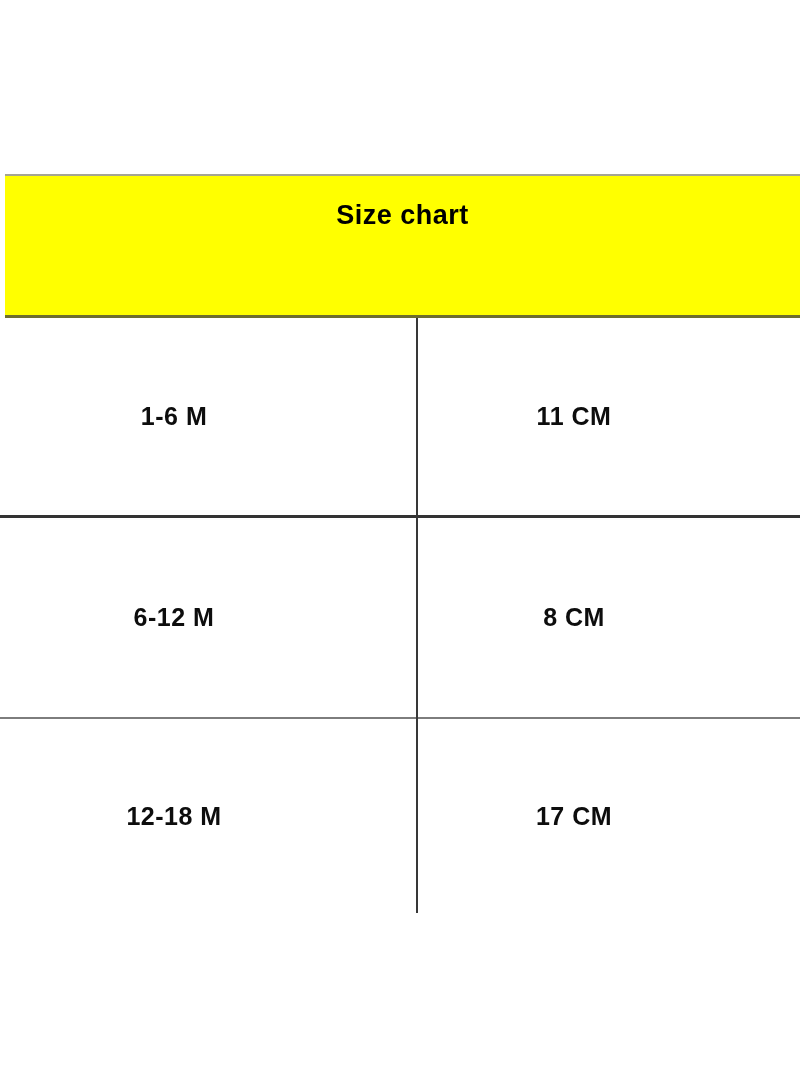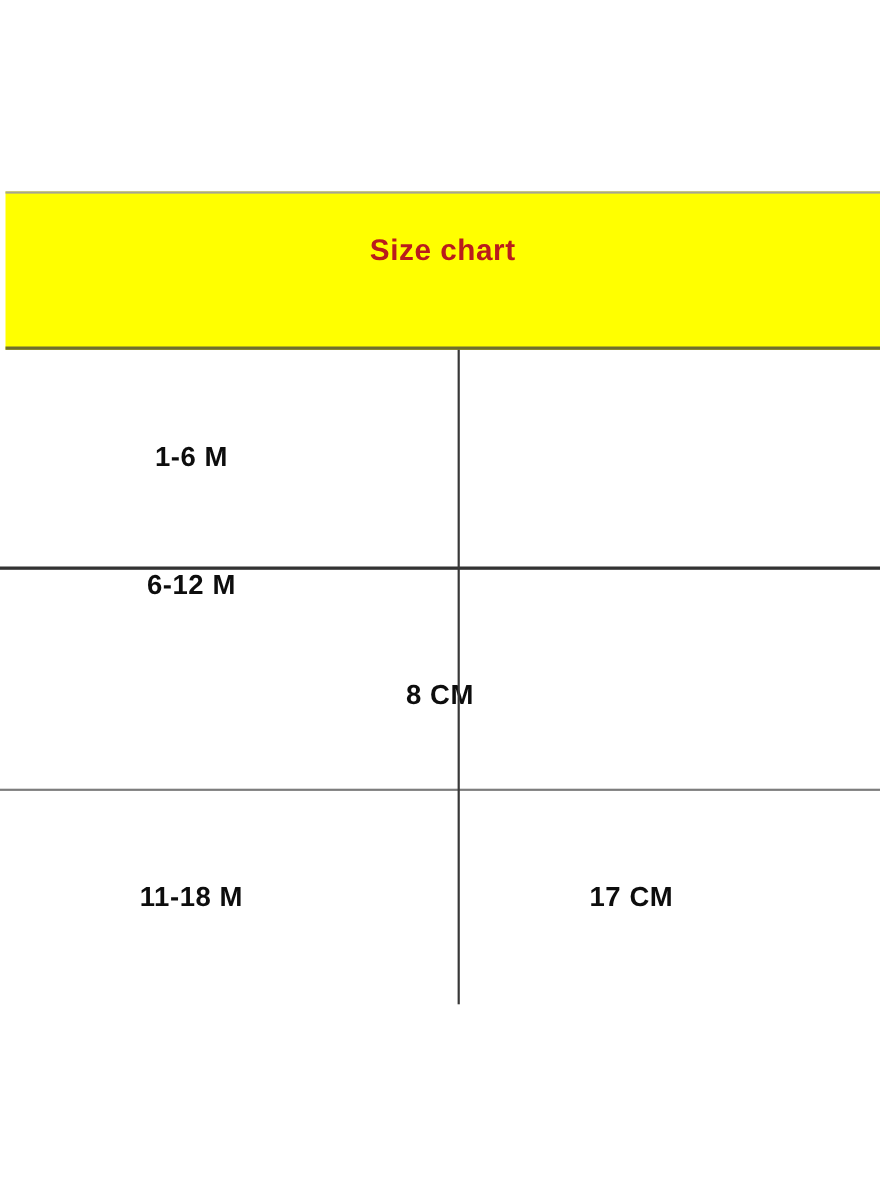--- a/index.html
+++ b/index.html
@@ -20,26 +20,26 @@
     position: absolute;
     top: 174px;
     left: 5px;
     right: 0;
     height: 139px;
     background: #FFFF00;
     border-top: 2px solid #a5a593;
     border-bottom: 3px solid #6e6e2e;
   }
   .banner-title {
-    padding-top: 38px;
+    padding-top: 26px;
     text-align: center;
     font-size: 27px;
     line-height: 27px;
     font-weight: 700;
-    color: #b91c1c;
+    color: #000000;
     letter-spacing: 0.5px;
   }
   
   .size-table {
     position: absolute;
     top: 318px;
     left: 0;
     width: 800px;
   }
   .trow {
@@ -47,21 +47,20 @@
     box-sizing: border-box;
     width: 100%;
   }
   .trow.r1 {
     height: 200px;
     border-bottom: 3px solid #333333;
   }
   .trow.r2 {
     height: 201px;
     border-bottom: 2px solid #7d7d7d;
-    flex-direction: column;
   }
   .trow.r3 {
     height: 194px;
   }
   .cell {
     display: flex;
     align-items: center;
     justify-content: center;
     font-weight: 700;
     font-size: 25px;
@@ -91,29 +90,30 @@
 <div class="page">
 
   <div class="banner">
     <div class="banner-title">Size chart</div>
   </div>
 
   <div class="size-table">
 
     <div class="trow r1">
       <div class="cell left">1-6 M</div>
+      <div class="cell right">11 CM</div>
     </div>
 
     <div class="trow r2">
       <div class="cell left">6-12 M</div>
       <div class="cell right">8 CM</div>
     </div>
 
     <div class="trow r3">
-      <div class="cell left">11-18 M</div>
+      <div class="cell left">12-18 M</div>
       <div class="cell right">17 CM</div>
     </div>
 
   </div>
 
   <div class="vline"></div>
 
 </div>
 
 </body></html>

